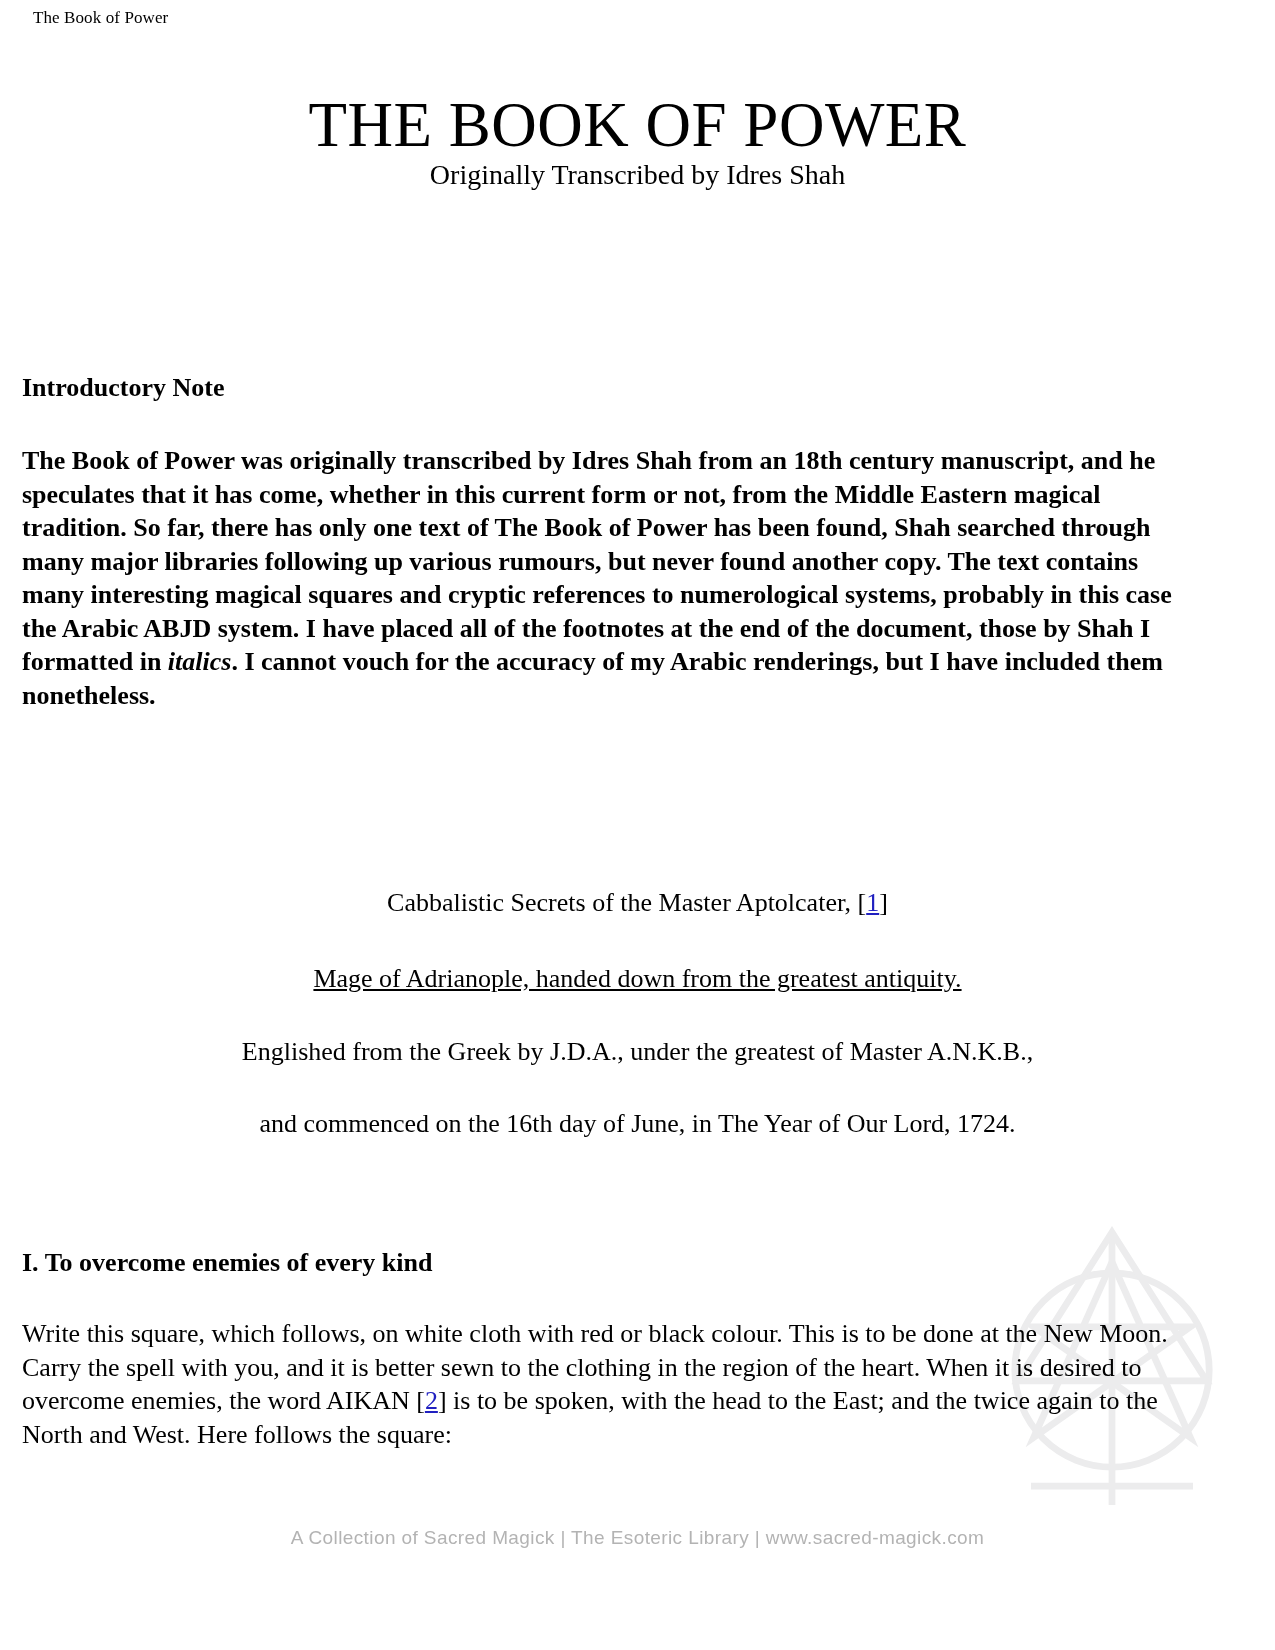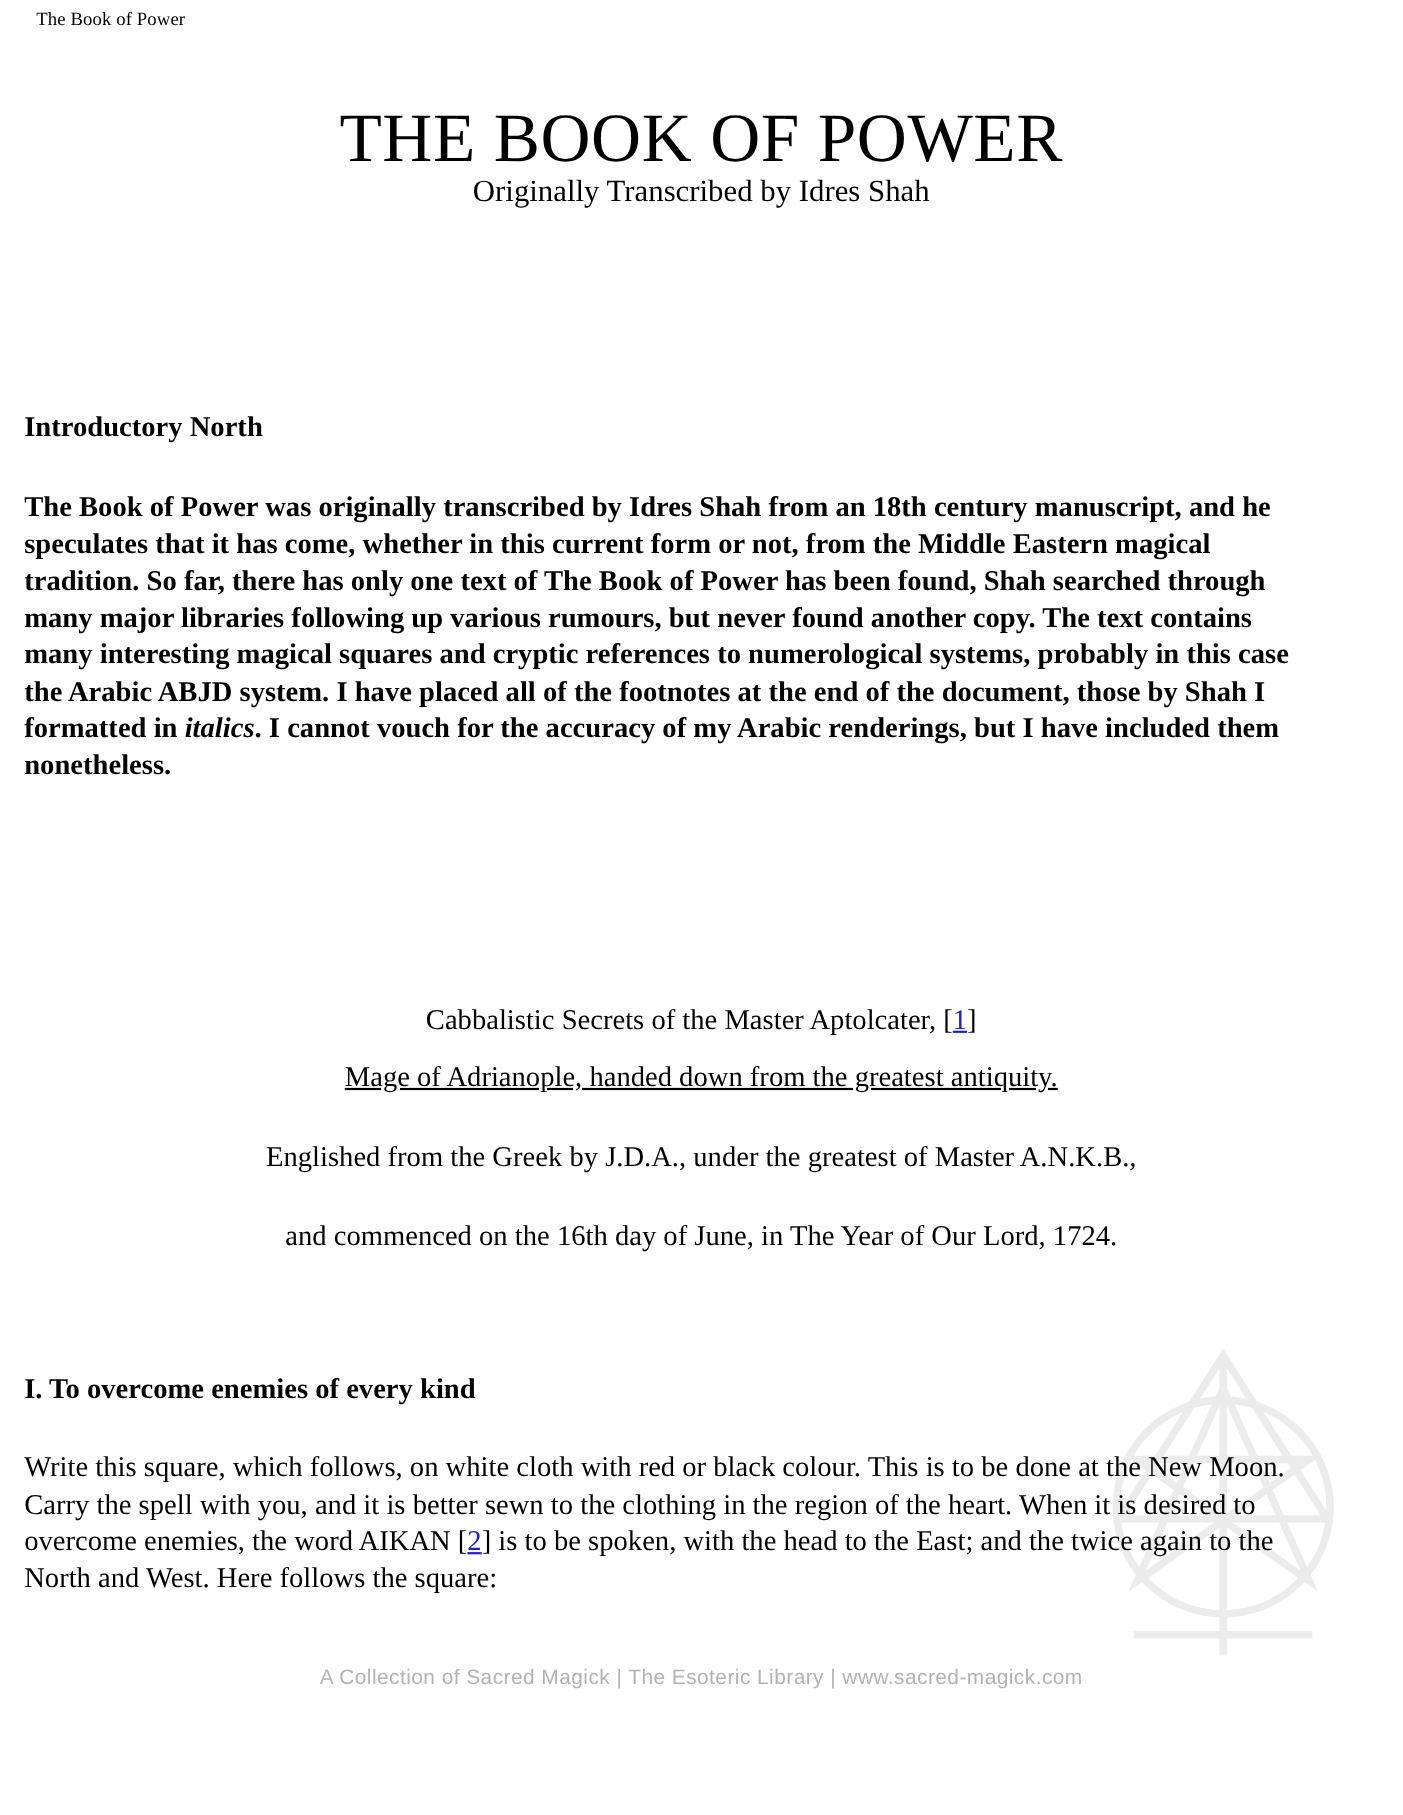--- a/index.html
+++ b/index.html
@@ -83,21 +83,21 @@
   #intro-paragraph { top: 444px; font-weight: bold; }
 
   .center-block {
     position: absolute;
     left: 0;
     right: 0;
     text-align: center;
     font-size: 26px;
     line-height: 33px;
   }
-  #line-cabbalistic { top: 886px; margin-top: 24px; }
+  #line-cabbalistic { top: 886px; }
   #line-mage        { top: 962px; text-decoration: underline; }
   #line-englished   { top: 1035px; }
   #line-commenced   { top: 1107px; }
 
   .plain-heading {
     position: absolute;
     left: 22px;
     font-size: 26px;
     line-height: 33px;
     font-weight: bold;
@@ -111,21 +111,21 @@
     text-decoration: underline;
   }
 
   em { font-style: italic; }
 
   
   .footer {
     position: absolute;
     left: 0;
     right: 0;
-    bottom: 40px;
+    bottom: 28px;
     text-align: center;
     font-family: "Liberation Sans", "DejaVu Sans", sans-serif;
     font-size: 19px;
     line-height: 24px;
     color: #b3b3b3;
     letter-spacing: 0.4px;
   }
 </style>
 </head>
 <body>
@@ -143,21 +143,21 @@
         <line x1="40" y1="196" x2="160" y2="196"></line>
         <polygon points="100,8 170,118 30,118"></polygon>
       </g>
     </svg>
   </div>
 
   <h1 class="doc-title">THE BOOK OF POWER</h1>
 
   <div class="doc-subtitle">Originally Transcribed by Idres Shah</div>
 
-  <div class="section-heading" id="introductory-note">Introductory North</div>
+  <div class="section-heading" id="introductory-note">Introductory Note</div>
 
   <div class="body-par" id="intro-paragraph"><span>The Book of Power was originally transcribed by Idres Shah from an 18th century manuscript, and he speculates that it has come, whether in this current form or not, from the Middle Eastern magical tradition. So far, there has only one text of The Book of Power has been found, Shah searched through many major libraries following up various rumours, but never found another copy. The text contains many interesting magical squares and cryptic references to numerological systems, probably in this case the Arabic ABJD system. I have placed all of the footnotes at the end of the document, those by Shah I formatted in </span><em>italics</em><span>. I cannot vouch for the accuracy of my Arabic renderings, but I have included them nonetheless.</span></div>
 
   <div class="center-block" id="line-cabbalistic"><span>Cabbalistic Secrets of the Master Aptolcater, [</span><a class="footnote-link" href="#">1</a><span>]</span></div>
 
   <div class="center-block" id="line-mage">Mage of Adrianople, handed down from the greatest antiquity.</div>
 
   <div class="center-block" id="line-englished">Englished from the Greek by J.D.A., under the greatest of Master A.N.K.B.,</div>
 
   <div class="center-block" id="line-commenced">and commenced on the 16th day of June, in The Year of Our Lord, 1724.</div>

